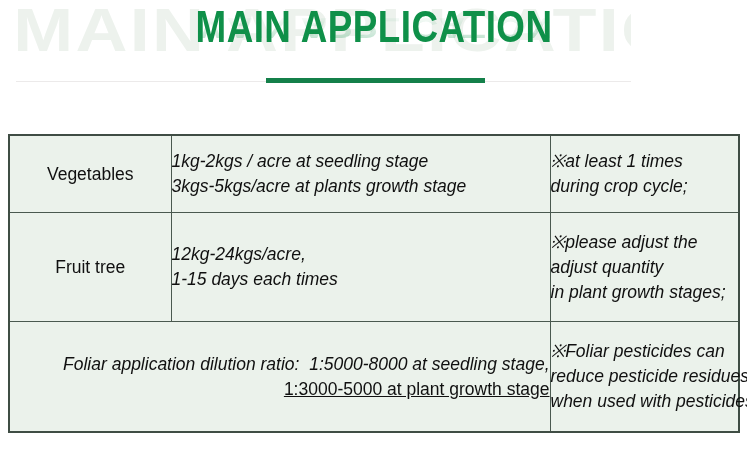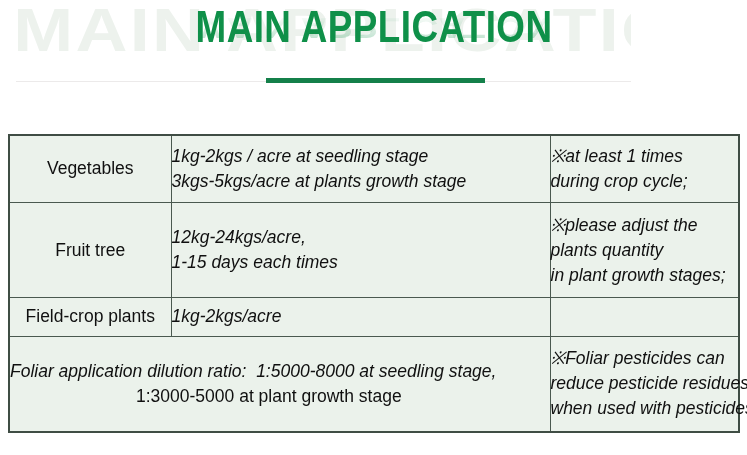--- a/index.html
+++ b/index.html
@@ -130,23 +130,24 @@
     padding-left: 8px;
     padding-right: 4px;
     font-size: 15.5px;
     line-height: 21px;
     vertical-align: middle;
   }
   td.c-foliar {
     padding-left: 8px;
     font-size: 17px;
     line-height: 26px;
+    text-align: right;
   }
   .line { display: block; white-space: nowrap; font-style: italic; }
-  .indent { display: block; white-space: nowrap; padding-left: 126px; }
+  .indent { display: block; white-space: nowrap; padding-left: 126px; text-decoration: underline; }
 </style>
 </head>
 <body>
 
 <div id="header">
   <div id="ghost-title">MAIN APPLICATION</div>
   <div id="title-wrap">
     <span id="main-title">MAIN APPLICATION</span>
   </div>
   <div id="title-reflection">
@@ -175,30 +176,23 @@
       </td>
     </tr>
     <tr>
       <td class="c-crop">Fruit tree</td>
       <td class="c-dose">
         <span class="line">12kg-24kgs/acre,</span>
         <span class="line">1-15 days each times</span>
       </td>
       <td class="c-note">
         <span class="line">※please adjust the</span>
-        <span class="line">plants quantity</span>
+        <span class="line">adjust quantity</span>
         <span class="line">in plant growth stages;</span>
       </td>
-    </tr>
-    <tr>
-      <td class="c-crop">Field-crop plants</td>
-      <td class="c-dose">
-        <span class="line">1kg-2kgs/acre</span>
-      </td>
-      <td class="c-note"></td>
     </tr>
     <tr>
       <td class="c-foliar" colspan="2">
         <span class="line"><span>Foliar application dilution ratio:</span>&nbsp; <span>1:5000-8000 at seedling stage,</span></span>
         <span class="indent">1:3000-5000 at plant growth stage</span>
       </td>
       <td class="c-note">
         <span class="line">※Foliar pesticides can</span>
         <span class="line">reduce pesticide residues</span>
         <span class="line">when used with pesticides</span>

